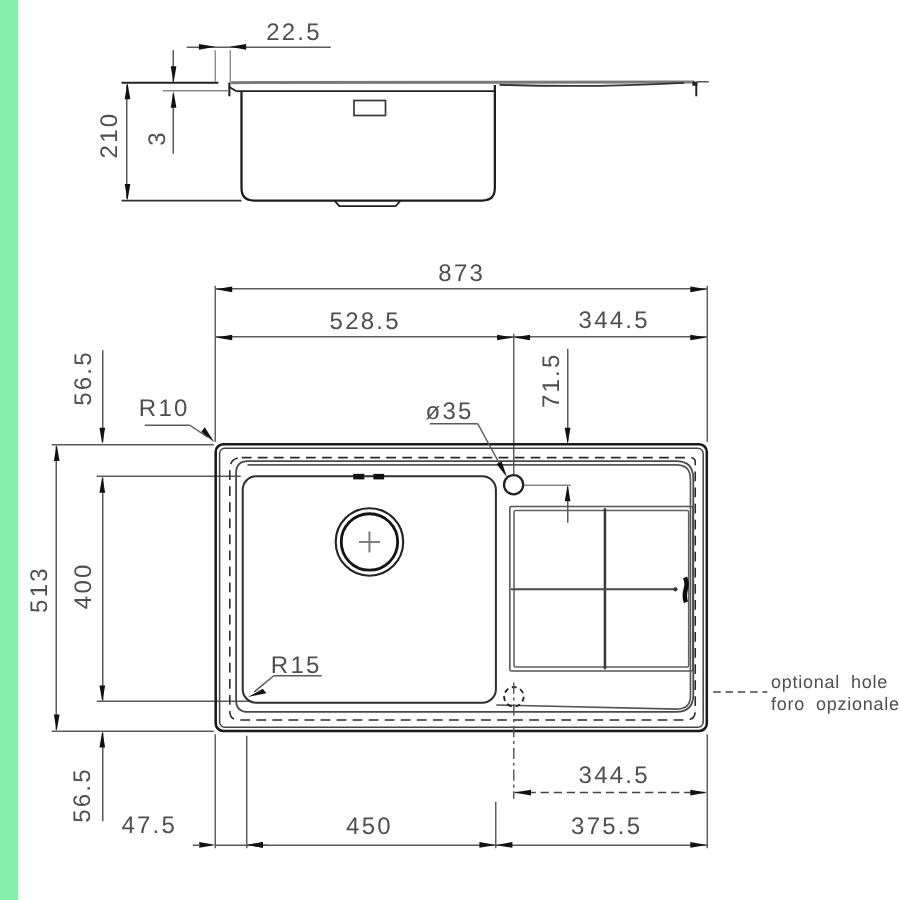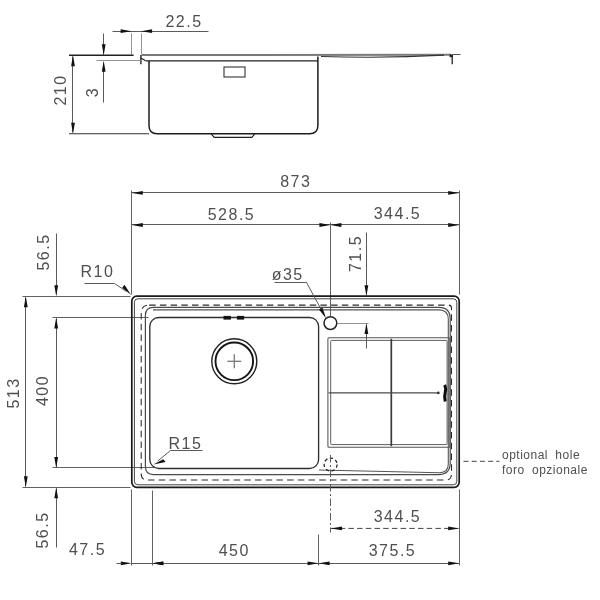--- a/index.html
+++ b/index.html
@@ -1,16 +1,16 @@
 <!DOCTYPE html>
 <html><head>
 <meta charset="utf-8">
 <style>
   html,body{margin:0;padding:0;background:#fff;}
-  .wrap{width:504px;height:600px;background:#86efac;}
+  .wrap{width:504px;height:600px;background:#86efac;padding-left:12px;}
   text{font-family:"Liberation Sans", sans-serif;fill:#4f4f4f;}
   .dim{font-size:16px;letter-spacing:1.5px;}
   .note{font-size:12px;letter-spacing:0.5px;word-spacing:3.5px;}
 </style>
 </head>
 <body>
 <div class="wrap">
 <svg width="600" height="600" viewBox="0 0 600 600">
 <rect x="0" y="0" width="600" height="600" fill="#ffffff"></rect>
 

